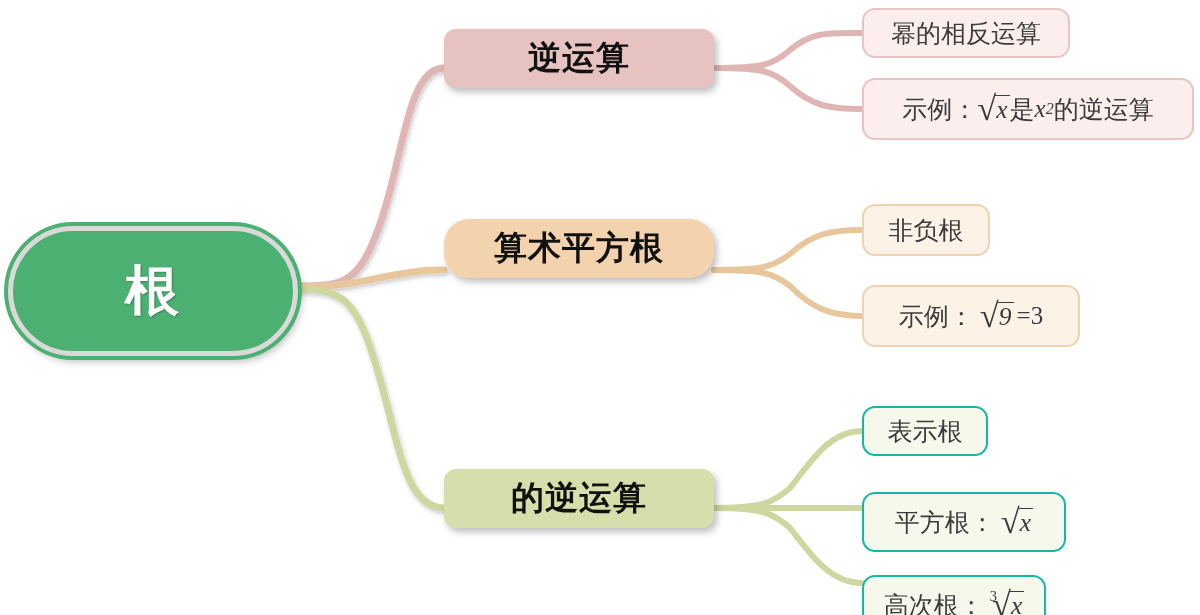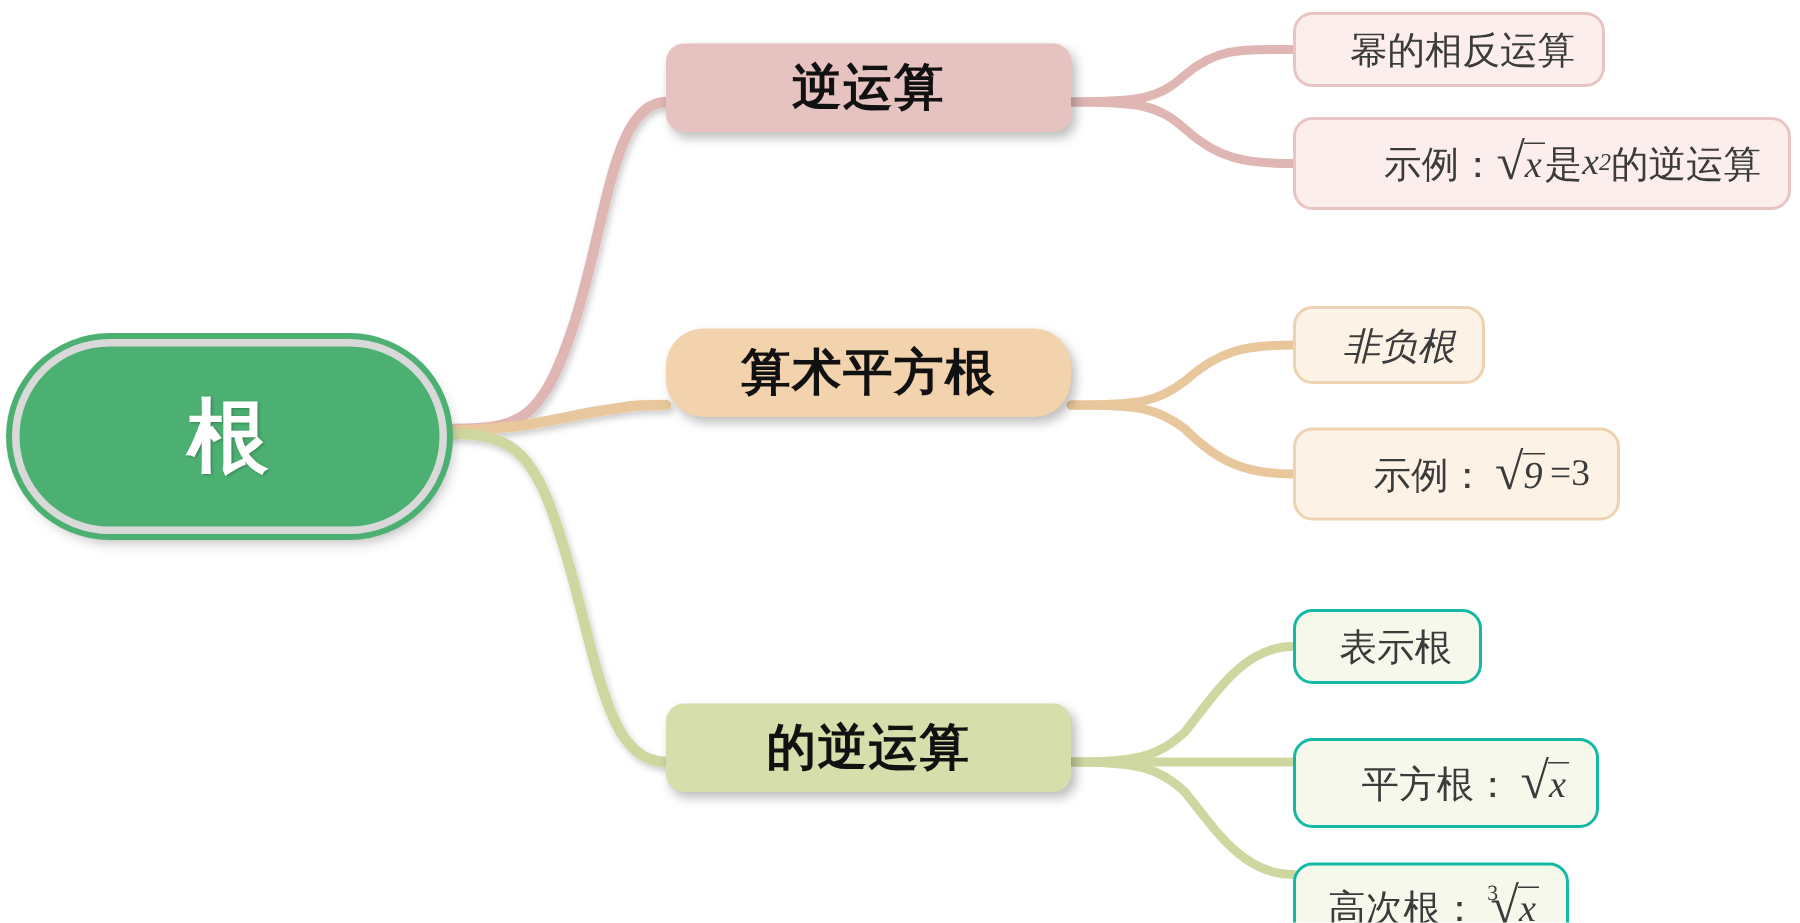--- a/index.html
+++ b/index.html
@@ -68,34 +68,34 @@
   }
   .branch-1 { left: 444px; top: 29px;  width: 270px; background: #e6c2c0; }
   .branch-2 { left: 444px; top: 219px; width: 270px; background: #f2d3ae; border-radius: 25px; }
   .branch-3 { left: 444px; top: 469px; width: 270px; background: #d6dfab; }
 
   
   .leaf {
     border-radius: 13px;
     font-size: 25px;
     color: #3b3b3b;
-    justify-content: flex-end;
+    justify-content: center;
     padding: 0 18px;
     box-sizing: border-box;
     z-index: 3;
   }
   .leaf .math { font-family: "Liberation Serif", "DejaVu Serif", serif; }
 
   .leaf-p { background: #fbeeec; border: 2px solid #e8c5c3; }
   .leaf-o { background: #fcf2e6; border: 2px solid #edd3b1; }
   .leaf-g { background: #f6f8ec; border: 2px solid #14b8a6; }
 
   .l11 { left: 862px; top: 8px;   width: 208px; height: 50px; }
   .l12 { left: 862px; top: 78px;  width: 332px; height: 62px; }
-  .l21 { left: 862px; top: 204px; width: 128px; height: 52px; font-style: italic; }
+  .l21 { left: 862px; top: 204px; width: 128px; height: 52px; }
   .l22 { left: 862px; top: 285px; width: 218px; height: 62px; }
   .l31 { left: 862px; top: 406px; width: 126px; height: 50px; }
   .l32 { left: 862px; top: 478px; width: 204px; height: 60px; margin-top: 14px; }
   .l33 { left: 862px; top: 575px; width: 184px; height: 60px; }
 
   
   .sqrt {
     display: inline-flex;
     align-items: flex-start;
     font-family: "Liberation Serif", "DejaVu Serif", serif;

